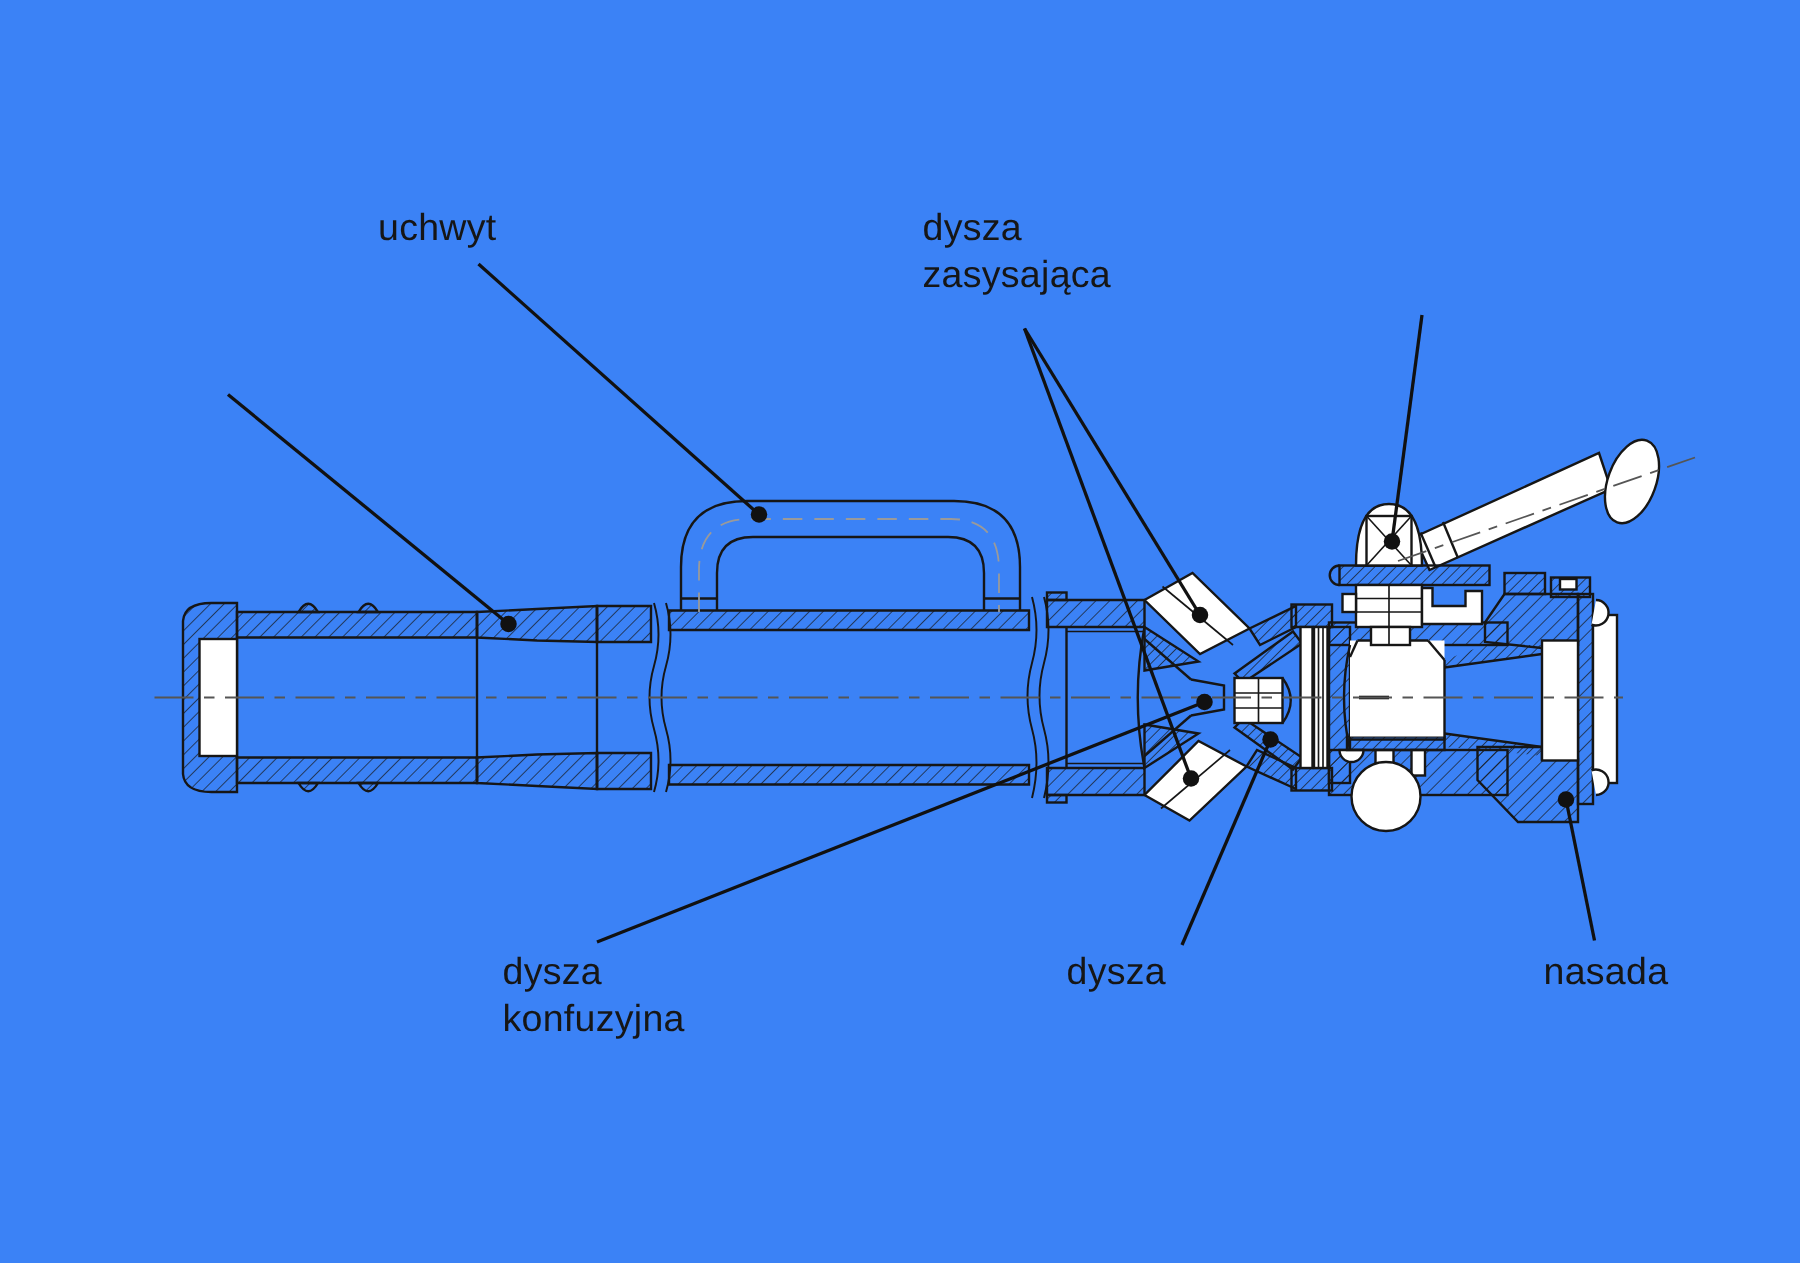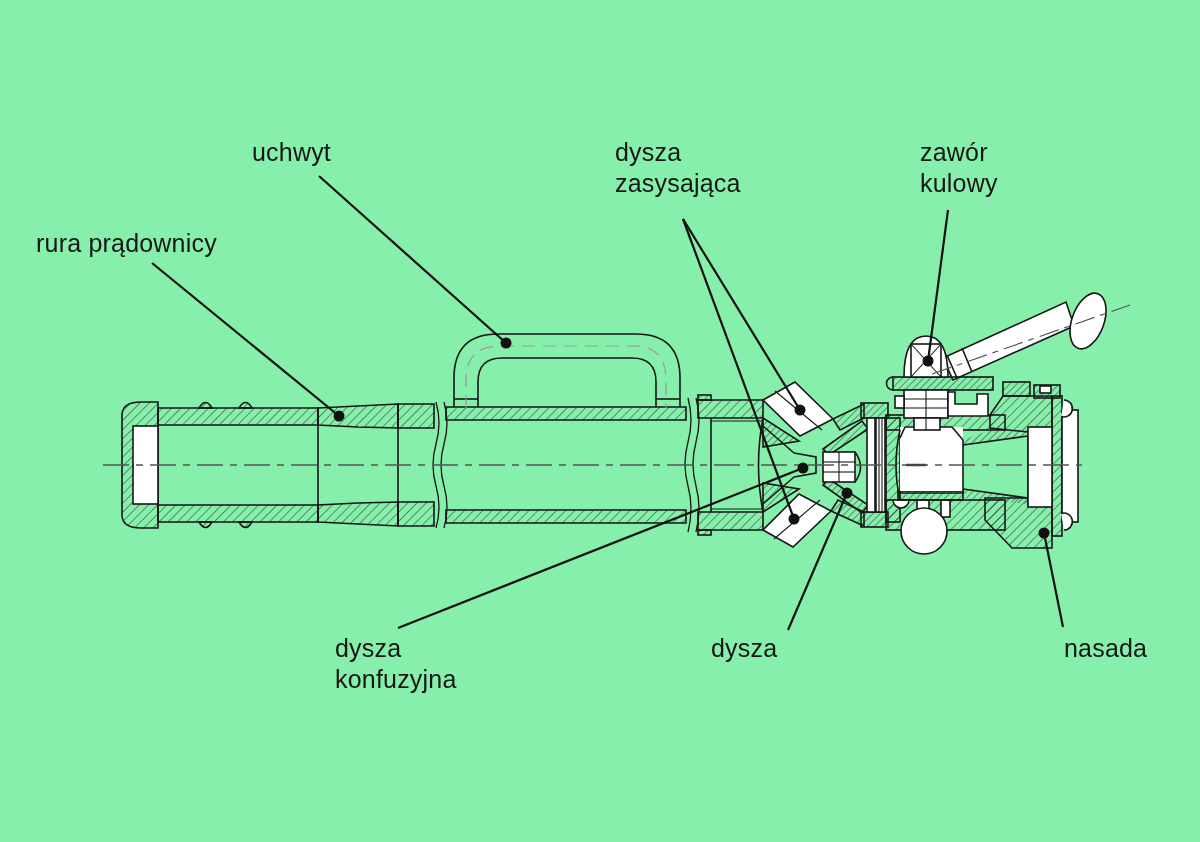--- a/index.html
+++ b/index.html
@@ -1,16 +1,16 @@
 <!DOCTYPE html>
 <html><head>
 <meta charset="utf-8">
 <style>
   html,body{margin:0;padding:0;background:#ffffff;}
-  #stage{position:relative;width:1200px;height:842px;background:#86efac;overflow:hidden;
+  #stage{position:relative;width:1200px;height:842px;background:#3b82f6;overflow:hidden;
          font-family:"Liberation Sans", sans-serif;}
   .lbl{position:absolute;font-size:25px;font-weight:500;color:#161616;line-height:31px;
        letter-spacing:.2px;white-space:nowrap;}
   .lbl span{display:block;}
   svg{position:absolute;left:0;top:0;}
 </style>
 </head>
 <body>
 
 <div id="stage">
@@ -203,40 +203,33 @@
     <circle cx="847" cy="493" r="5.5" stroke="none"></circle>
     <line x1="1063" y1="627" x2="1044" y2="533"></line>
     <circle cx="1044" cy="533" r="5.5" stroke="none"></circle>
   </g>
 </svg>
 
   <div class="lbl" style="left:252px;top:137px;">
     <span>uchwyt</span>
   </div>
 
-  <div class="lbl" style="left:36px;top:228px;">
-    <span>rura prądownicy</span>
-  </div>
 
   <div class="lbl" style="left:615px;top:137px;">
     <span>dysza</span>
     <span>zasysająca</span>
   </div>
 
-  <div class="lbl" style="left:920px;top:137px;">
-    <span>zawór</span>
-    <span>kulowy</span>
-  </div>
 
   <div class="lbl" style="left:335px;top:633px;">
     <span>dysza</span>
     <span>konfuzyjna</span>
   </div>
 
   <div class="lbl" style="left:711px;top:633px;">
     <span>dysza</span>
   </div>
 
-  <div class="lbl" style="left:1064px;top:633px;">
+  <div class="lbl" style="left:1029px;top:633px;">
     <span>nasada</span>
   </div>
 
 </div>
 
 </body></html>

